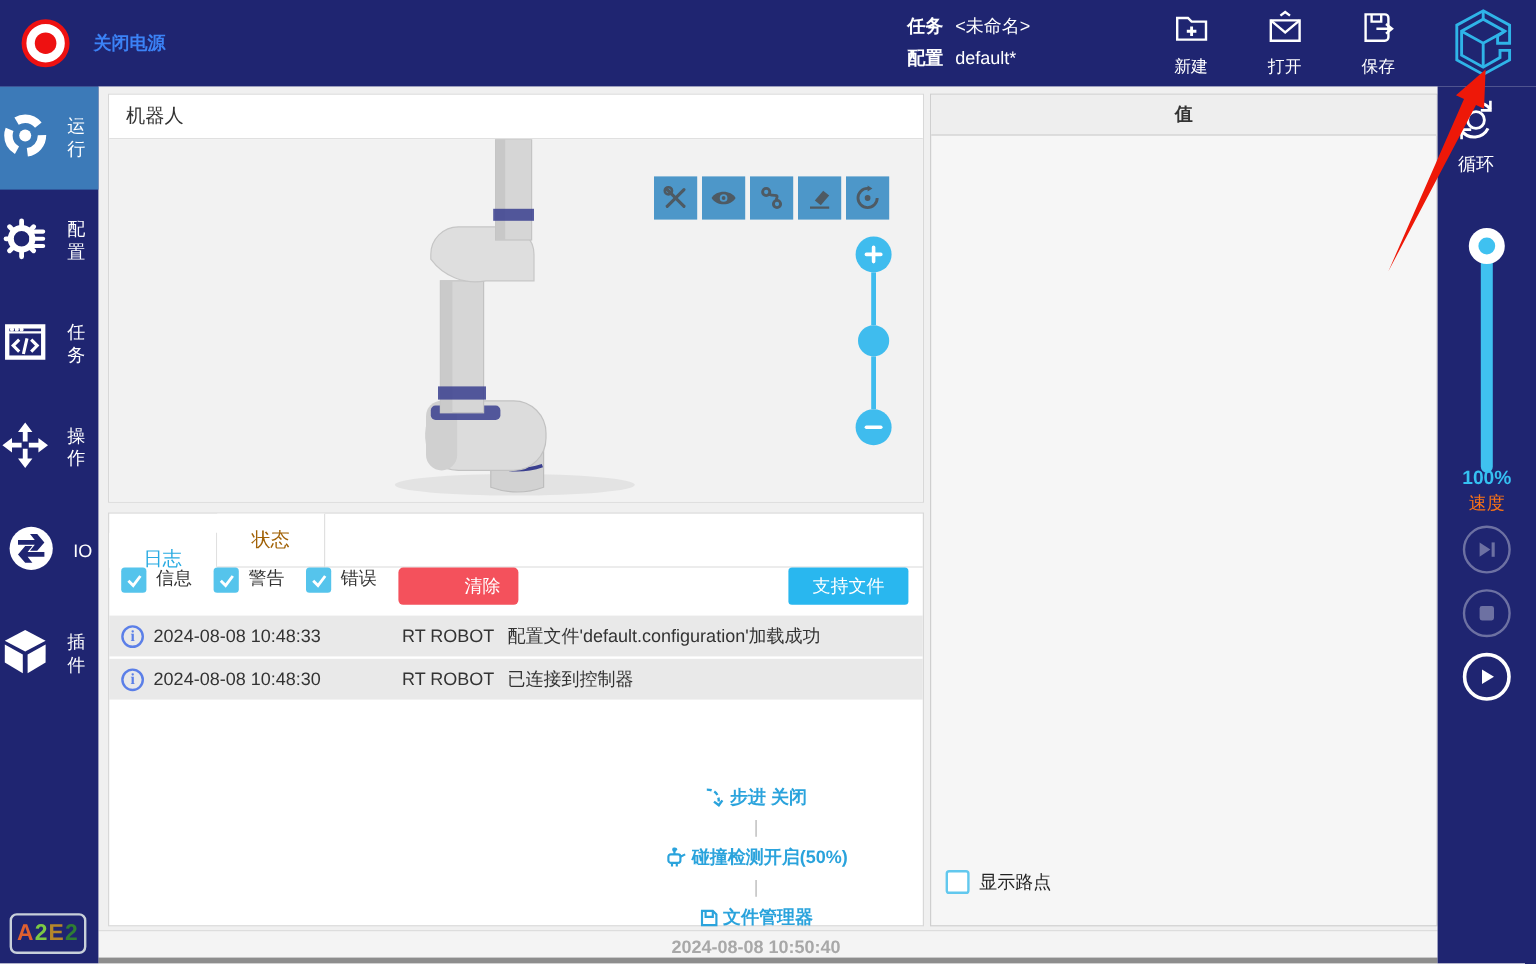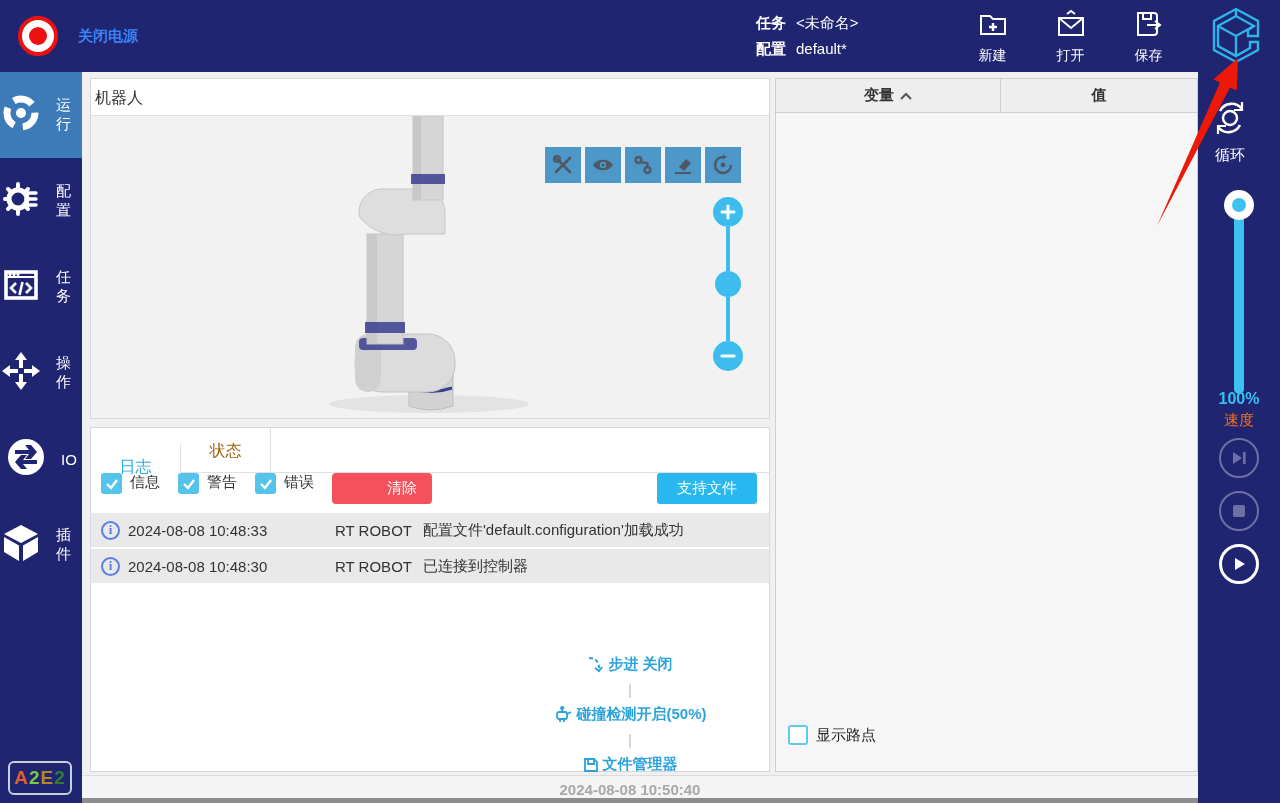--- a/index.html
+++ b/index.html
@@ -21,21 +21,21 @@
 
   
   .left-sidebar { position:absolute; left:0; top:72px; width:82px; height:731px; background:#1f2571; z-index:4; display:flex; flex-direction:column; }
   .nav-item { height:86px; display:flex; flex-direction:row; align-items:center; justify-content:center; gap:14px; cursor:pointer; }
   .nav-item.active { background:#3c7ab8; }
   .nav-item .nlabel { color:#fff; font-size:15px; }
   .badge { position:absolute; left:8px; bottom:8px; width:64px; height:34px; border:2px solid #c8d0da; border-radius:6px; display:flex; align-items:center; justify-content:center; font-size:19px; font-weight:bold; letter-spacing:1px; }
 
   
   .robot-panel { position:absolute; left:90px; top:78px; width:680px; height:341px; background:#fff; border:1px solid #d8d8d8; }
-  .robot-panel .ptitle { height:37px; line-height:37px; padding-left:4px; font-size:16px; color:#333; border-bottom:1px solid #e0e0e0; background:#fff; }
+  .robot-panel .ptitle { height:37px; line-height:37px; padding-left:14px; font-size:16px; color:#333; border-bottom:1px solid #e0e0e0; background:#fff; }
   .viewport { position:relative; width:100%; height:302px; background:#f2f2f2; }
   .vp-toolbar { position:absolute; right:28px; top:31px; display:flex; gap:4px; }
   .vp-btn { width:36px; height:36px; background:#4d97c9; display:flex; align-items:center; justify-content:center; cursor:pointer; }
   .zoom-ctrl { position:absolute; right:26px; top:81px; width:30px; display:flex; flex-direction:column; align-items:center; }
   .zoom-btn { width:30px; height:30px; border-radius:50%; background:#3fbcee; color:#fff; display:flex; align-items:center; justify-content:center; cursor:pointer; }
   .zoom-track { width:4px; height:44px; background:#3fbcee; }
   .zoom-handle { width:26px; height:26px; border-radius:50%; background:#3fbcee; cursor:pointer; }
   .zoom-sym { stroke:#fff; stroke-width:3; stroke-linecap:round; }
 
   
@@ -61,21 +61,21 @@
   .var-head { display:flex; height:34px; background:#eeeeee; border-bottom:1px solid #cfcfcf; }
   .var-col { display:flex; align-items:center; justify-content:center; gap:6px; font-size:15px; font-weight:bold; color:#333; cursor:pointer; }
   .var-col.c1 { width:225px; border-right:1px solid #cfcfcf; }
   .var-col.c2 { flex:1; }
   .waypoint-row { position:absolute; left:0; bottom:26px; display:flex; align-items:center; gap:8px; padding-left:12px; }
   .chk-empty { width:20px; height:20px; background:#fff; border:2px solid #62c8ee; border-radius:3px; cursor:pointer; }
   .waypoint-label { font-size:15px; color:#222; }
 
   
   .right-sidebar { position:absolute; left:1198px; top:72px; width:82px; height:731px; background:#1f2571; z-index:4; }
-  .loop-box { position:absolute; top:24px; left:0; width:64px; display:flex; flex-direction:column; align-items:center; gap:6px; cursor:pointer; }
+  .loop-box { position:absolute; top:6px; left:0; width:64px; display:flex; flex-direction:column; align-items:center; gap:6px; cursor:pointer; }
   .loop-label { color:#fff; font-size:15px; }
   .speed-slider { position:absolute; top:118px; left:0; width:82px; display:flex; flex-direction:column; align-items:center; }
   .speed-track { width:10px; height:192px; background:#3fc1f0; border-radius:5px; margin-top:12px; }
   .speed-handle { position:absolute; top:0; left:50%; transform:translateX(-50%); width:30px; height:30px; border-radius:50%; background:#fff; display:flex; align-items:center; justify-content:center; cursor:pointer; }
   .speed-handle-core { width:14px; height:14px; border-radius:50%; background:#3fc1f0; }
   .speed-text { position:absolute; top:316px; left:0; width:82px; text-align:center; line-height:21px; }
   .speed-pct { color:#35c1f2; font-size:16px; font-weight:bold; }
   .speed-word { color:#f97316; font-size:15px; }
   .pb-btn { position:absolute; left:50%; transform:translateX(-50%); width:40px; height:40px; border-radius:50%; display:flex; align-items:center; justify-content:center; cursor:pointer; }
   .pb-btn.disabled { border:2px solid rgba(255,255,255,0.35); }
@@ -345,26 +345,20 @@
   <div class="log-row">
     <div class="info-ic">i</div>
     <span class="log-time">2024-08-08 10:48:30</span>
     <span class="log-src">RT ROBOT</span>
     <span class="log-msg">已连接到控制器</span>
   </div>
 </div>
 
 <div class="var-panel">
   <div class="var-head">
-    <div class="var-col c1">
-      <span>变量</span>
-      <svg width="12" height="8" viewBox="0 0 12 8" fill="none" stroke="#555" stroke-width="2">
-          <path d="M1 7 L6 2 L11 7"></path>
-        </svg>
-    </div>
     <div class="var-col c2">
       <span>值</span>
     </div>
   </div>
   <div class="waypoint-row">
     <div class="chk-empty"></div>
     <span class="waypoint-label">显示路点</span>
   </div>
 </div>
 

